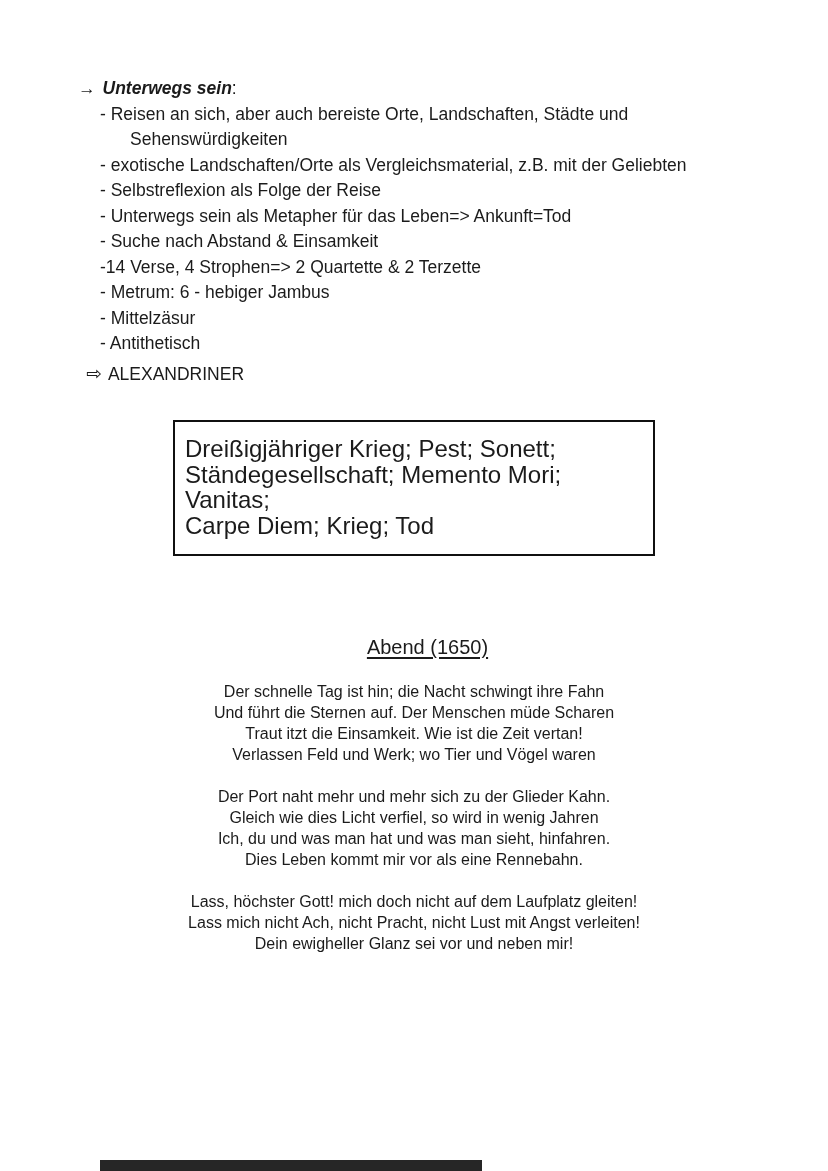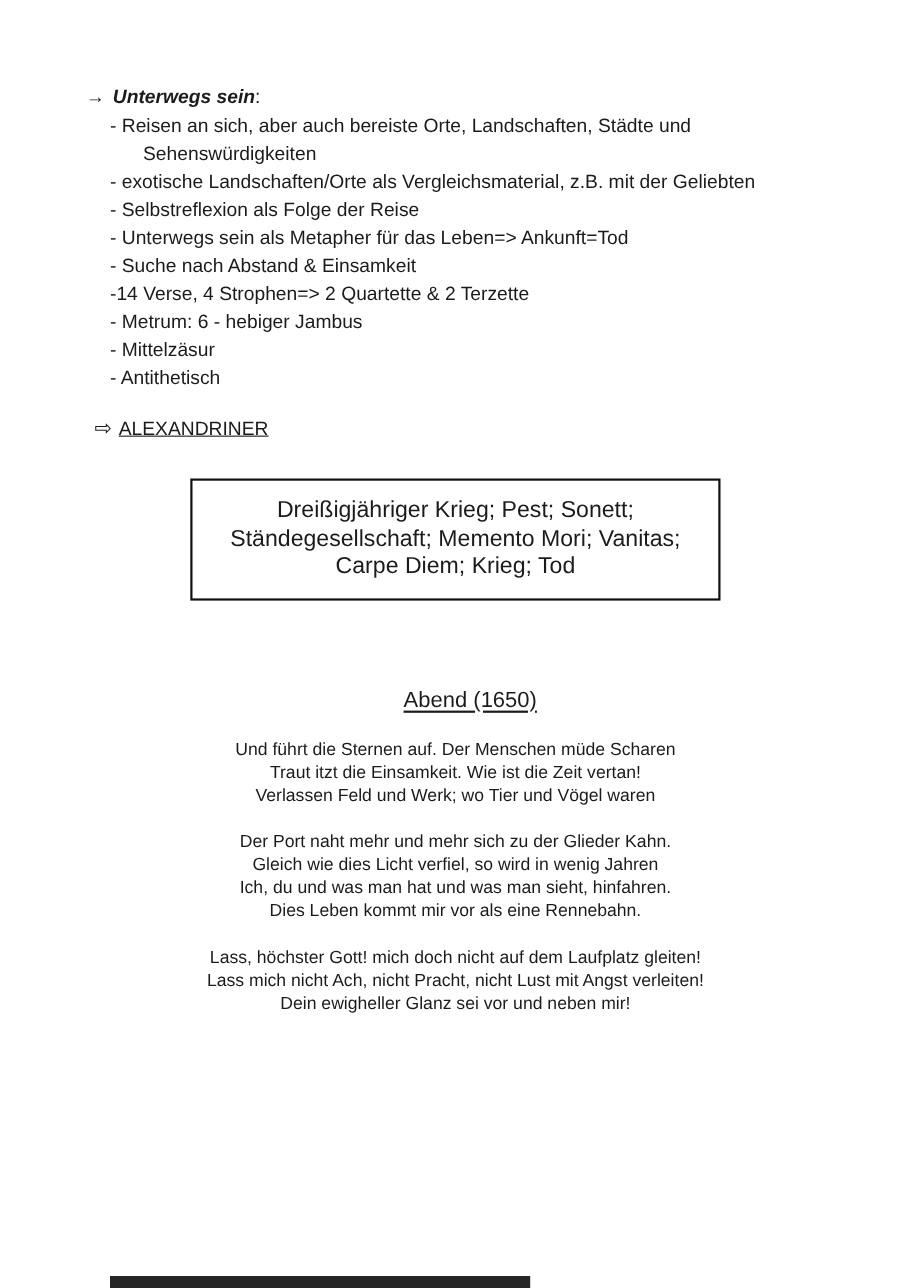--- a/index.html
+++ b/index.html
@@ -24,32 +24,31 @@
   .arrow { display: inline-block; margin-right: 7px; }
   .h-title { font-weight: 700; font-style: italic; }
   .h-suffix { font-weight: 400; }
   .bullet {
     margin-left: 22px;
     padding-left: 30px;
     text-indent: -30px;
     max-width: 625px;
   }
   .topic-form { margin-top: 3px; }
-  .conclusion { margin-top: 20px; margin-left: 8px; text-decoration: underline; }
+  .conclusion { margin-top: 4px; margin-left: 8px; }
   .dbl-arrow { display: inline-block; margin-right: 6px; font-size: 19px; }
 
   
   .keyword-box {
     box-sizing: content-box;
     width: 458px;
     margin: 33px auto 0;
     border: 2.5px solid #101010;
-    text-align: center;
     padding: 14px 10px 16px;
-    font-size: 21px;
+    font-size: 24px;
     line-height: 25.5px;
   }
 
   
   .poem { text-align: center; margin-top: 80px; }
   .poem-title {
     display: inline-block;
     font-size: 20px;
     text-decoration: underline;
     text-underline-offset: 3px;
@@ -101,20 +100,21 @@
     <div class="kw-line">Ständegesellschaft; Memento Mori; Vanitas;</div>
     <div class="kw-line">Carpe Diem; Krieg; Tod</div>
   </div>
 
   <div class="poem">
     <div>
       <span class="poem-title">Abend (1650)</span>
     </div>
 
     <div class="stanza">
+      <div class="poem-line">Der schnelle Tag ist hin; die Nacht schwingt ihre Fahn</div>
       <div class="poem-line">Und führt die Sternen auf. Der Menschen müde Scharen</div>
       <div class="poem-line">Traut itzt die Einsamkeit. Wie ist die Zeit vertan!</div>
       <div class="poem-line">Verlassen Feld und Werk; wo Tier und Vögel waren</div>
     </div>
 
     <div class="stanza">
       <div class="poem-line">Der Port naht mehr und mehr sich zu der Glieder Kahn.</div>
       <div class="poem-line">Gleich wie dies Licht verfiel, so wird in wenig Jahren</div>
       <div class="poem-line">Ich, du und was man hat und was man sieht, hinfahren.</div>
       <div class="poem-line">Dies Leben kommt mir vor als eine Rennebahn.</div>

